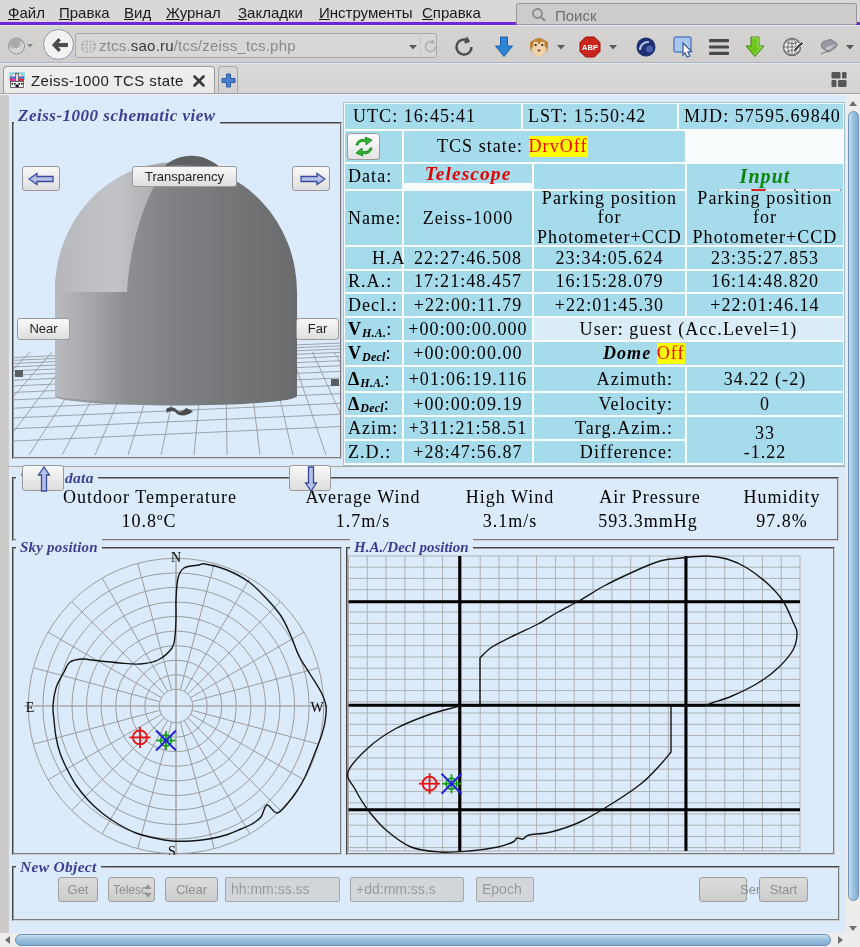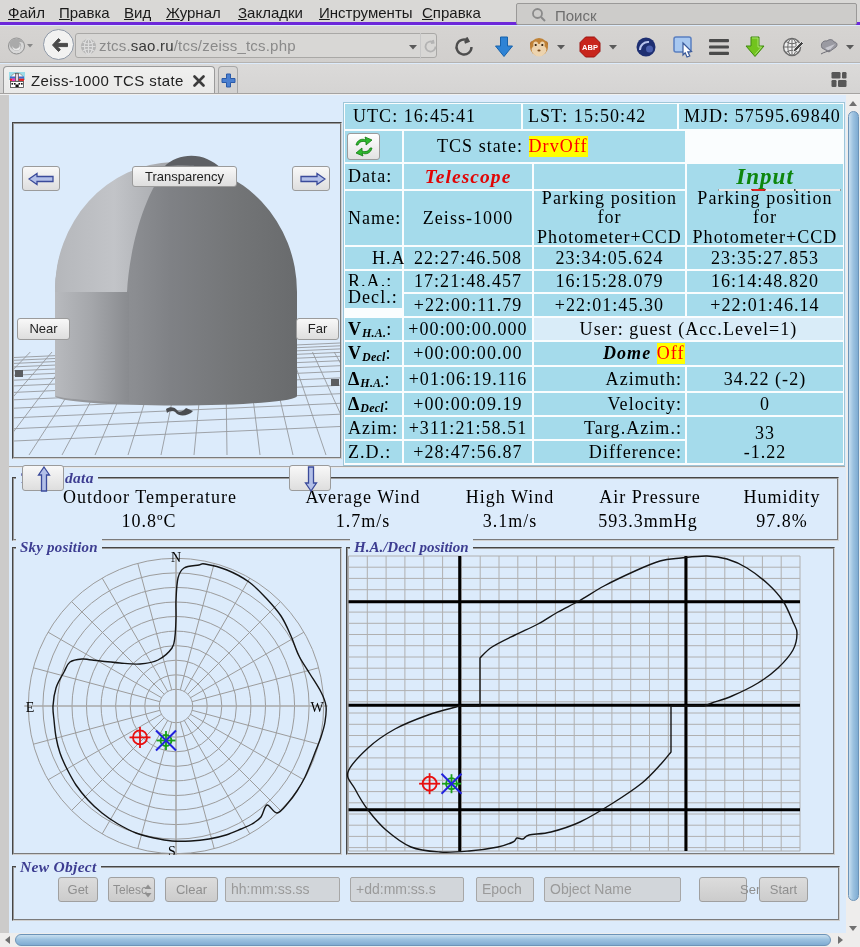--- a/index.html
+++ b/index.html
@@ -18,21 +18,21 @@
 #content { position:absolute; left:0; top:0; width:860px; height:947px; background:#dcebfb; }
 #graystrip { position:absolute; left:0; top:95px; width:9px; height:838px; background:#cccbca; }
 
 .btn { position:absolute; background:linear-gradient(#f8f8f8,#dedede); border:1px solid #9b9b9b; border-radius:3px; font-size:13px; color:#222; text-align:center;margin-top:36px; }
 .dbtn { position:absolute; background:linear-gradient(#dcdcdc,#cccccc); border:1px solid #a0a0a0; border-radius:3px; font-size:13px; color:#8f8f8f; text-align:center; }
 .dinput { position:absolute; background:#d2d6da; border:1px solid #a7a7a7; border-radius:2px; font-size:13px; color:#9a9a9a; }
 
 #ttable-bg { position:absolute; left:343px; top:102px; width:502px; height:364px; background:#fafdfe; border:1px solid #9fc6d8; }
 .tc { position:absolute; background:#a5dbeb; font-family:"Liberation Serif",serif; font-size:18px; letter-spacing:1.05px; color:#000; display:flex; align-items:center; justify-content:center; white-space:nowrap; text-align:center; }
 .tcl { justify-content:flex-start; padding-left:3px; }
-.tcr { justify-content:flex-end; padding-right:3px; }
+.tcr { justify-content:flex-end; padding-right:12px; }
 .hl { background:#ffff00; color:#ff0000; }
 .sub { font-size:12px; font-weight:bold; position:relative; top:4px; letter-spacing:0.2px; }
 
 .fsb { position:absolute; border:2px groove #d8d8d8; border-color:#9a9a9a #cfcfcf #cfcfcf #9a9a9a; }
 .leg { position:absolute; font-family:"Liberation Serif",serif; font-weight:bold; font-style:italic; color:#3d3d91; font-size:17px; letter-spacing:0.5px; background:#dcebfb; padding:0 4px; white-space:nowrap; }
 .met { position:absolute; font-family:"Liberation Serif",serif; font-size:18px; letter-spacing:1px; color:#000; transform:translateX(-50%); white-space:nowrap; }
 </style></head>
 <body>
 <div id="content">
 <div id="ttable-bg"></div>
@@ -52,42 +52,42 @@
 <div class="tc" style="left:687px;top:131px;width:156px;height:31px;margin-top:40px;">
         <span style="position:absolute;left:31px;top:1px;width:123px;height:25px;background:linear-gradient(#ffffff,#e4e4e4);border:1px solid #9b9b9b;border-radius:3px;">
           <svg width="15" height="15" viewBox="0 0 15 15" style="position:absolute;left:32px;top:4px;">
             <rect x="0.5" y="0.5" width="14" height="14" rx="3" fill="#e32222" stroke="#a01010"></rect>
             <path d="M4 4 L11 11 M11 4 L4 11" stroke="#fff" stroke-width="2.2"></path>
           </svg>
           <span style="position:absolute;left:50px;top:3px;font-size:14px;color:#111;font-family:'Liberation Sans',sans-serif;">Stop</span>
         </span>
       </div>
 <div class="tc tcl" style="left:345px;top:164px;width:57px;height:25px;">Data:</div>
-<div class="tc" style="left:404px;top:164px;width:128px;height:25px;">
+<div class="tc" style="left:404px;top:164px;width:128px;height:19px;">
         <b style="font-size:19.5px;"><i style="color:#e00505">Telescope</i></b>
       </div>
 <div class="tc" style="left:534px;top:164px;width:151px;height:25px;">
         <b style="font-size:19.5px;margin-top:44px;"><i style="color:#1313d9">Object</i></b>
       </div>
 <div class="tc" style="left:687px;top:164px;width:156px;height:25px;">
-        <b style="font-size:23px;"><i style="color:#0d860d">Input</i></b>
+        <b style="font-size:20px;"><i style="color:#0d860d">Input</i></b>
       </div>
 <div class="tc tcl" style="left:345px;top:191px;width:57px;height:54px;">Name:</div>
 <div class="tc" style="left:404px;top:191px;width:128px;height:54px;">Zeiss-1000</div>
 <div class="tc" style="left:534px;top:191px;width:151px;height:54px;line-height:19.5px;">Parking position<br>for<br>Photometer+CCD</div>
 <div class="tc" style="left:687px;top:191px;width:156px;height:54px;line-height:19.5px;">Parking position<br>for<br>Photometer+CCD</div>
 <div class="tc tcl" style="left:345px;top:247px;width:57px;height:22px;padding-left:27px;">H.A.:</div>
 <div class="tc" style="left:404px;top:247px;width:128px;height:22px;">22:27:46.508</div>
 <div class="tc" style="left:534px;top:247px;width:151px;height:22px;">23:34:05.624</div>
 <div class="tc" style="left:687px;top:247px;width:156px;height:22px;">23:35:27.853</div>
 <div class="tc tcl" style="left:345px;top:271px;width:57px;height:21px;">R.A.:</div>
 <div class="tc" style="left:404px;top:271px;width:128px;height:21px;">17:21:48.457</div>
 <div class="tc" style="left:534px;top:271px;width:151px;height:21px;">16:15:28.079</div>
 <div class="tc" style="left:687px;top:271px;width:156px;height:21px;">16:14:48.820</div>
-<div class="tc tcl" style="left:345px;top:286px;width:57px;height:22px;">Decl.:</div>
+<div class="tc tcl" style="left:345px;top:294px;width:57px;height:22px;">Decl.:</div>
 <div class="tc" style="left:404px;top:294px;width:128px;height:22px;">+22:00:11.79</div>
 <div class="tc" style="left:534px;top:294px;width:151px;height:22px;">+22:01:45.30</div>
 <div class="tc" style="left:687px;top:294px;width:156px;height:22px;">+22:01:46.14</div>
 <div class="tc tcl" style="left:345px;top:318px;width:57px;height:22px;"><b>V</b><i class="sub">H.A.</i>:</div>
 <div class="tc" style="left:404px;top:318px;width:128px;height:22px;">+00:00:00.000</div>
 <div class="tc" style="left:534px;top:318px;width:309px;height:22px;background:#d9ecf8;">User: guest (Acc.Level=1)</div>
 <div class="tc tcl" style="left:345px;top:342px;width:57px;height:23px;"><b>V</b><i class="sub">Decl</i>:</div>
 <div class="tc" style="left:404px;top:342px;width:128px;height:23px;">+00:00:00.00</div>
 <div class="tc tcl" style="left:534px;top:342px;width:309px;height:23px;padding-left:69px;"><b><i>Dome</i></b>&nbsp;<span class="hl">Off</span></div>
 <div class="tc tcl" style="left:345px;top:367px;width:57px;height:24px;"><b>Δ</b><i class="sub">H.A.</i>:</div>
@@ -102,20 +102,21 @@
 <div class="tc" style="left:404px;top:417px;width:128px;height:22px;">+311:21:58.51</div>
 <div class="tc tcr" style="left:534px;top:417px;width:151px;height:22px;">Targ.Azim.:</div>
 <div class="tc" style="left:687px;top:417px;width:156px;height:32px;">33</div>
 <div class="tc tcl" style="left:345px;top:441px;width:57px;height:22px;">Z.D.:</div>
 <div class="tc" style="left:404px;top:441px;width:128px;height:22px;">+28:47:56.87</div>
 <div class="tc tcr" style="left:534px;top:441px;width:151px;height:22px;">Difference:</div>
 <div class="tc" style="left:687px;top:441px;width:156px;height:22px;">-1.22</div>
 </div>
 
 <div class="fsb" style="left:12px;top:122px;width:330px;height:337px;"></div>
+<div class="leg" style="left:14px;top:106px;">Zeiss-1000 schematic view</div>
 <div class="fsb" style="left:12px;top:477px;width:827px;height:64px;"></div>
 <div class="leg" style="left:16px;top:469px;font-size:15.5px;letter-spacing:0.3px;">Telesc data</div>
 <div class="fsb" style="left:12px;top:547px;width:330px;height:308px;"></div>
 <div class="leg" style="left:16px;top:539px;font-size:15px;letter-spacing:0.2px;">Sky position</div>
 <div class="fsb" style="left:346px;top:547px;width:489px;height:308px;"></div>
 <div class="leg" style="left:350px;top:539px;font-size:15px;letter-spacing:0px;">H.A./Decl position</div>
 <div class="fsb" style="left:12px;top:866px;width:828px;height:55px;"></div>
 <div class="leg" style="left:16px;top:858px;font-size:15.5px;letter-spacing:0.3px;">New Object</div>
 <div style="position:absolute;left:9px;top:466px;width:836px;height:2px;background:#a8a8a8;border-bottom:1px solid #e8e8e8;"></div>
 
@@ -132,21 +133,20 @@
 
 <div class="dbtn" style="left:58px;top:877px;width:40px;height:25px;line-height:24px;">Get</div>
 <div class="dbtn" style="left:108px;top:877px;width:47px;height:25px;line-height:24px;text-align:left;padding-left:4px;font-size:12px;">Telesc<svg width="8" height="16" viewBox="0 0 8 16" style="position:absolute;right:2px;top:5px;">
         <path d="M0.5 6 L4 1.5 L7.5 6 Z" fill="#909090"></path>
         <path d="M0.5 10 L4 14.5 L7.5 10 Z" fill="#909090"></path>
       </svg></div>
 <div class="dbtn" style="left:165px;top:877px;width:53px;height:25px;line-height:24px;">Clear</div>
 <div class="dinput" style="left:225px;top:877px;width:115px;height:25px;line-height:23px;padding-left:5px;font-size:14px;">hh:mm:ss.ss</div>
 <div class="dinput" style="left:350px;top:877px;width:114px;height:25px;line-height:23px;padding-left:5px;font-size:14px;">+dd:mm:ss.s</div>
 <div class="dinput" style="left:476px;top:877px;width:58px;height:25px;line-height:23px;padding-left:5px;font-size:14px;">Epoch</div>
-<div class="dinput" style="left:544px;top:877px;width:137px;height:25px;line-height:23px;padding-left:5px;font-size:14px;">Object Name</div>
 <div class="dbtn" style="left:699px;top:877px;width:48px;height:25px;line-height:24px;padding-left:40px;">Send</div>
 <div class="dbtn" style="left:759px;top:877px;width:49px;height:25px;line-height:24px;">Start</div>
 <svg id="domesvg" width="326" height="333" viewBox="0 0 326 333" style="position:absolute;left:14px;top:125px;">
 <defs>
 <linearGradient id="gd1" x1="0" y1="0" x2="1" y2="0">
  <stop offset="0" stop-color="#9a9ca0"></stop>
           <stop offset="0.33" stop-color="#8b8d91"></stop>
  <stop offset="0.48" stop-color="#7f8185"></stop>
           <stop offset="0.75" stop-color="#737577"></stop>
           <stop offset="1" stop-color="#696b6d"></stop>

